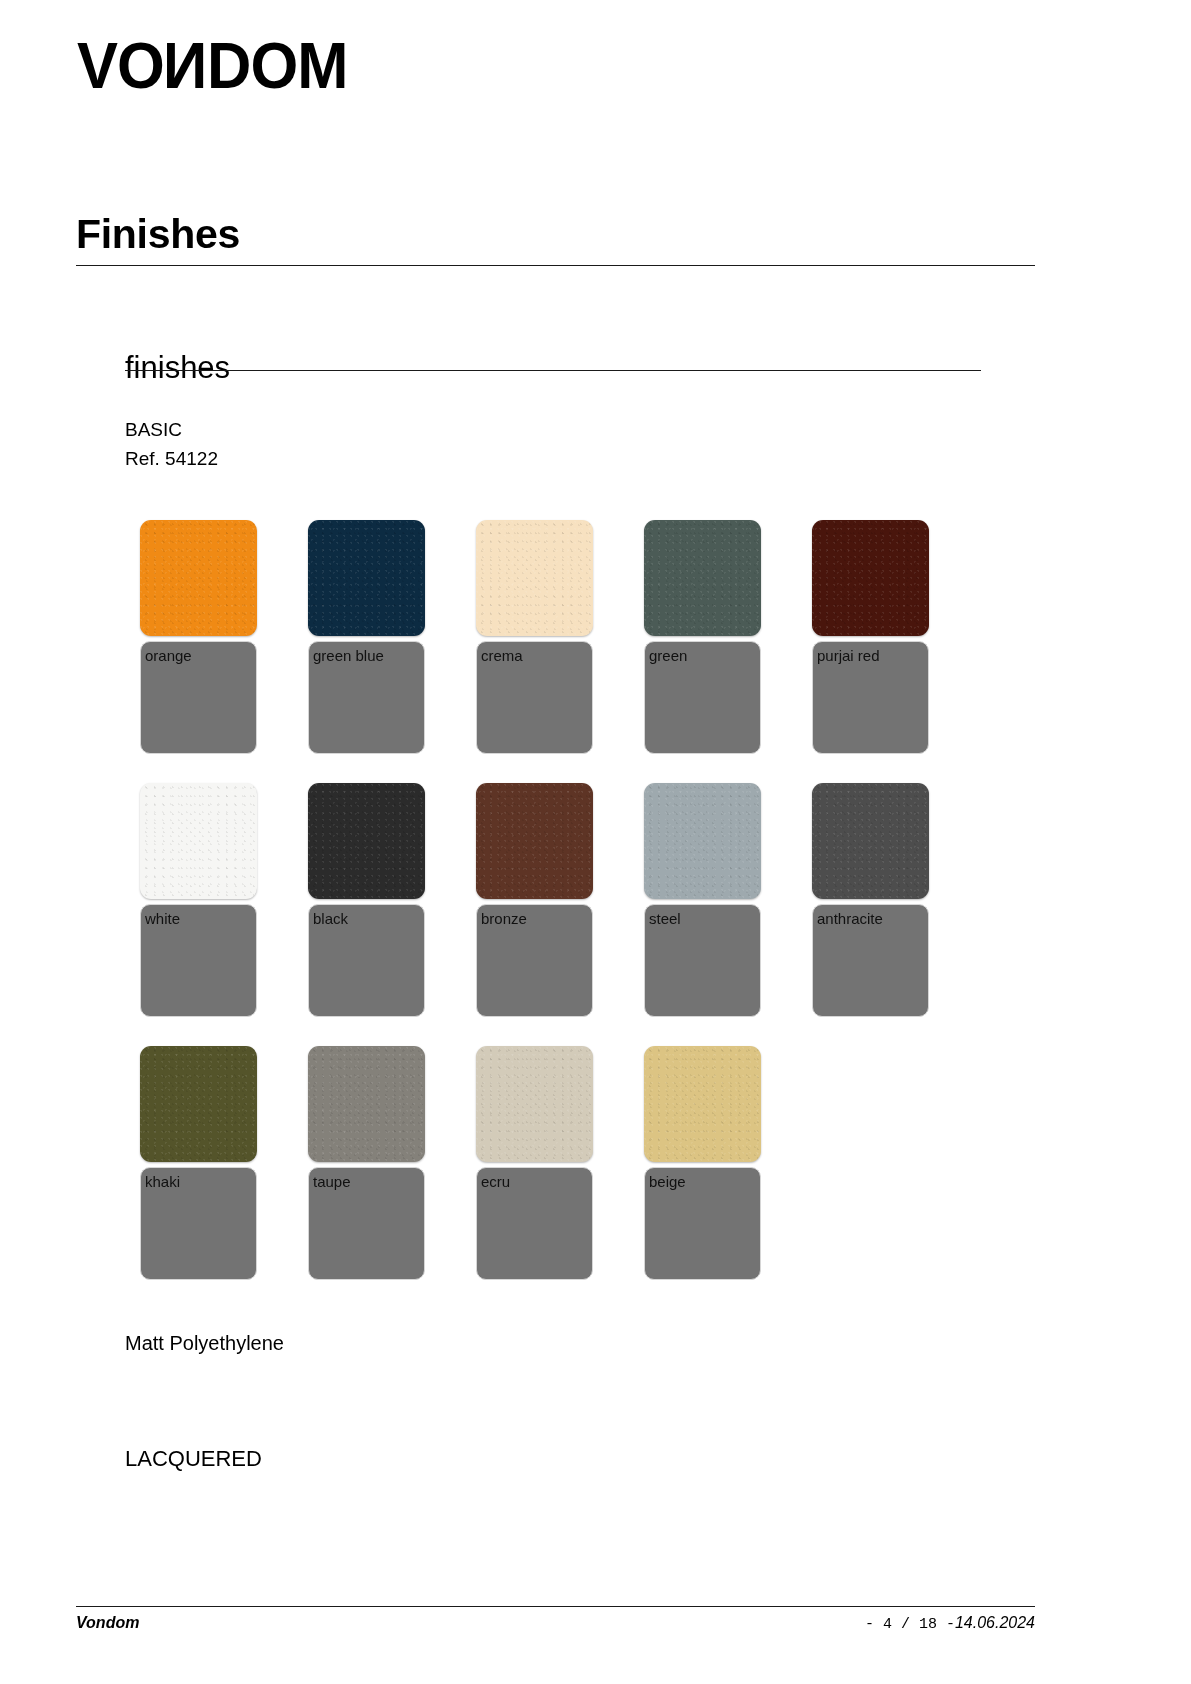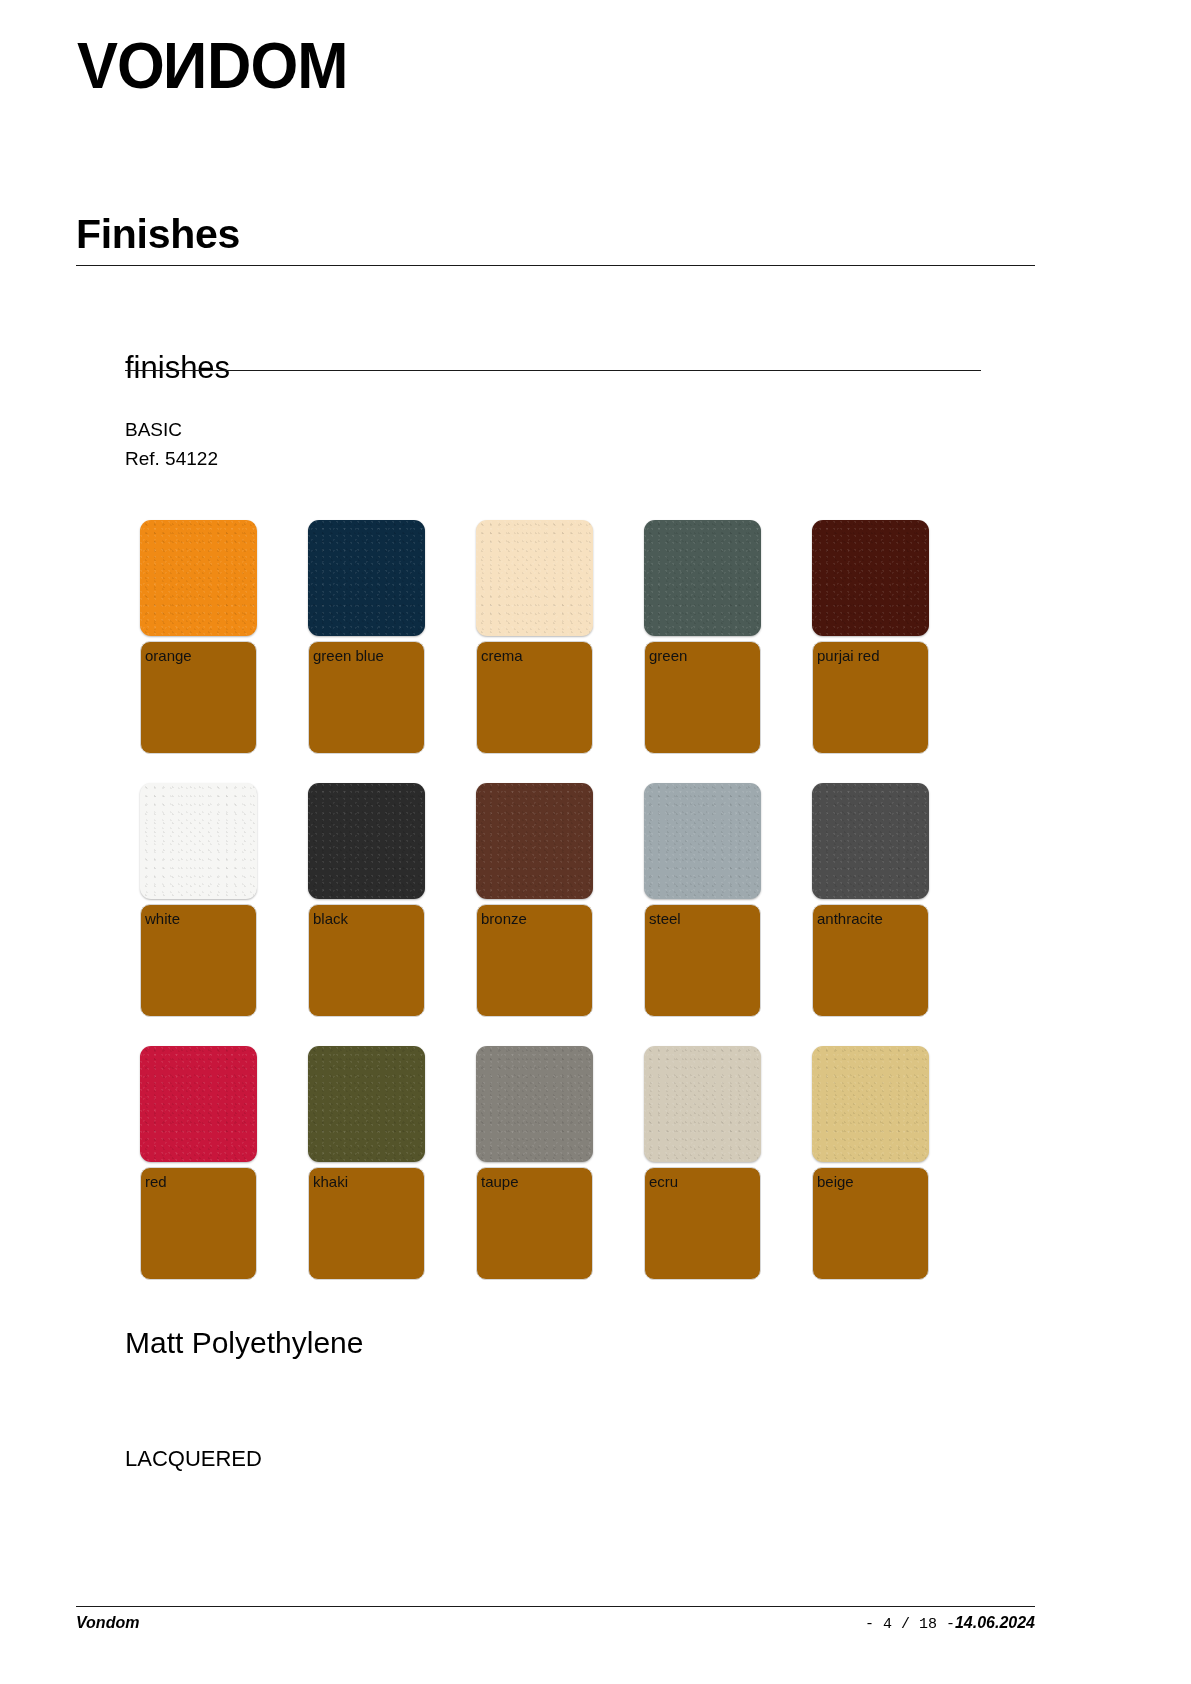--- a/index.html
+++ b/index.html
@@ -123,34 +123,34 @@
     background-size: 7px 7px, 9px 9px, 11px 11px, 8px 8px;
     pointer-events: none;
   }
 
   .chip-card {
     width: 117px;
     height: 113px;
     margin-top: 5px;
     border: 1px solid #d6d6d6;
     border-radius: 10px;
-    background: #a16207;
+    background: #737373;
     padding: 4px 0 0 4px;
     font-size: 15px;
     line-height: 19px;
     color: #111;
     white-space: nowrap;
   }
 
   
   .note-matt {
     position: absolute;
     left: 125px;
     top: 1328px;
-    font-size: 30px;
+    font-size: 20px;
     line-height: 30px;
   }
   .note-lacquered {
     position: absolute;
     left: 125px;
     top: 1444px;
     font-size: 22px;
     line-height: 30px;
   }
 
@@ -177,21 +177,21 @@
     font-style: italic;
     flex: 0 0 auto;
   }
   .footer-center {
     flex: 1 1 auto;
     text-align: right;
     font-family: Liberation Mono, monospace;
     font-size: 15px;
   }
   .footer-right {
-    font-weight: bold;
+    font-weight: normal;
     font-style: italic;
     flex: 0 0 auto;
   }
 </style>
 </head>
 <body>
 
 <div class="logo-wrap">
   <div class="logo-text"><span>VO</span><span class="flip-n">N</span><span>DOM</span></div>
 </div>
@@ -249,24 +249,20 @@
       <div class="chip" style="background-color: rgb(158, 169, 174);"></div>
       <div class="chip-card"><span>steel</span></div>
     </div>
     <div class="swatch-cell">
       <div class="chip" style="background-color: rgb(77, 77, 77);"></div>
       <div class="chip-card"><span>anthracite</span></div>
     </div>
   </div>
 
   <div class="swatch-row">
-    <div class="swatch-cell">
-      <div class="chip" style="background-color: rgb(200, 22, 60);"></div>
-      <div class="chip-card"><span>red</span></div>
-    </div>
     <div class="swatch-cell">
       <div class="chip" style="background-color: rgb(84, 84, 42);"></div>
       <div class="chip-card"><span>khaki</span></div>
     </div>
     <div class="swatch-cell">
       <div class="chip" style="background-color: rgb(132, 129, 122);"></div>
       <div class="chip-card"><span>taupe</span></div>
     </div>
     <div class="swatch-cell">
       <div class="chip" style="background-color: rgb(211, 203, 185);"></div>

